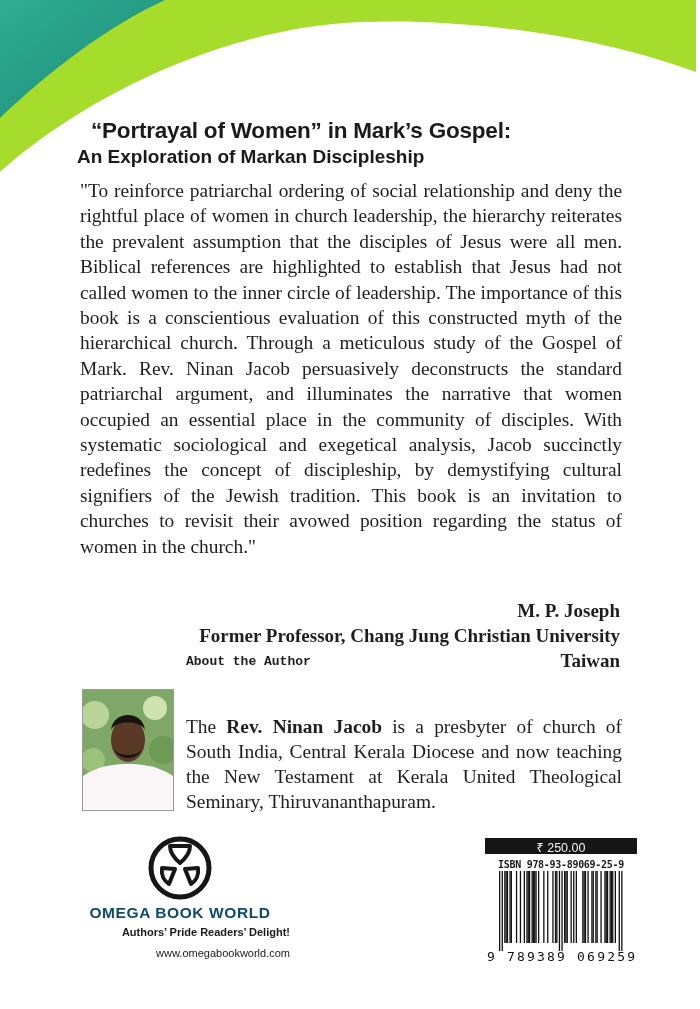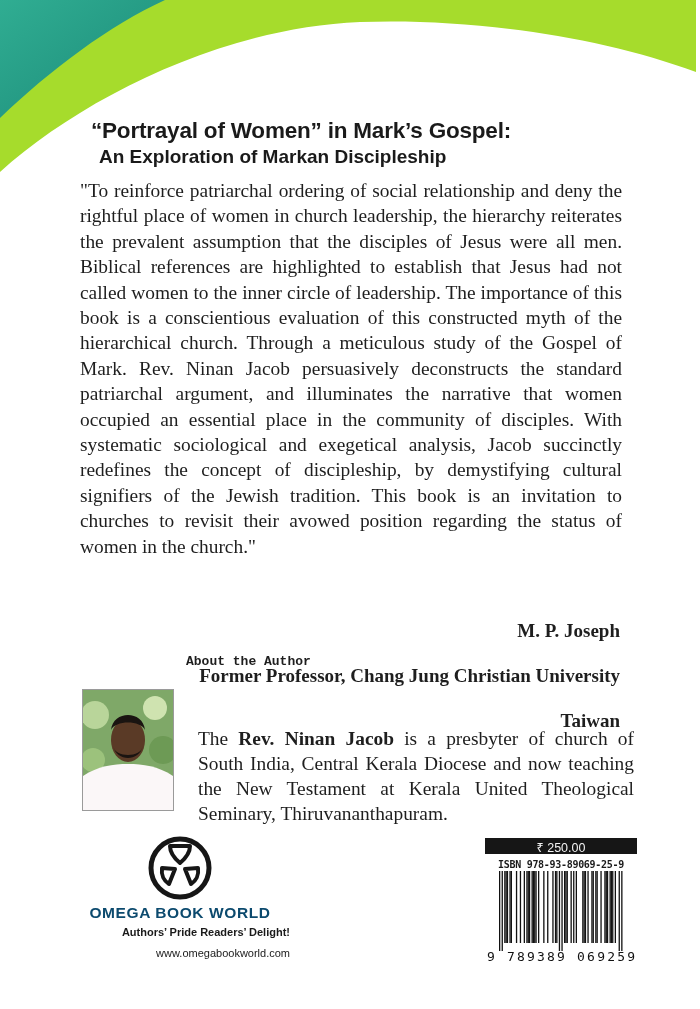--- a/index.html
+++ b/index.html
@@ -8,43 +8,43 @@
     background: #ffffff; color: #1c1c1c;
     font-family: "Liberation Serif", serif;
   }
   #bg { position: absolute; left: 0; top: 0; width: 700px; height: 1009px; }
   .title {
     position: absolute; left: 87px; top: 114px; margin: 4px;
     font-family: "Liberation Sans", sans-serif; font-weight: bold;
     font-size: 22.5px; color: #1a1a1a; letter-spacing: -0.2px; white-space: nowrap;
   }
   .subtitle {
-    position: absolute; left: 99px; top: 146px; margin: 0;
+    position: absolute; left: 77px; top: 146px; margin: 0;
     font-family: "Liberation Sans", sans-serif; font-weight: bold;
     font-size: 19px; color: #1a1a1a; white-space: nowrap;
   }
   .blurb {
     position: absolute; left: 80px; top: 178px; width: 542px; margin: 0;
     font-size: 19.4px; line-height: 25.4px; text-align: justify; color: #1e1e1e;
   }
   .endorse {
     position: absolute; right: 80px; top: 598px; text-align: right;
     font-weight: bold; font-size: 19px; line-height: 25px; color: #1e1e1e;
   }
-  .endorse div { white-space: nowrap; margin-top: 20px; }
+  .endorse div { white-space: nowrap; }
   .photo {
     position: absolute; left: 82px; top: 689px; width: 90px; height: 120px;
     border: 1px solid #9a9a9a; overflow: hidden; background: #eef3ec;
   }
   .about-head {
     position: absolute; left: 186px; top: 654px;
     font-weight: bold; font-size: 13px; color: #1e1e1e; white-space: nowrap; font-family: Liberation Mono, monospace;
   }
   .about-body {
-    position: absolute; left: 186px; top: 714px; width: 436px; margin: 12px;
+    position: absolute; left: 186px; top: 714px; width: 436px; margin: 0;
     font-size: 19.4px; line-height: 25px; text-align: justify; color: #1e1e1e;
   }
   .about-body b { font-weight: bold; }
   .logo-icon { position: absolute; left: 148px; top: 836px; width: 64px; height: 64px; }
   .pub-name {
     position: absolute; left: 70px; top: 904px; width: 220px; text-align: center;
     font-family: Liberation Sans, sans-serif; font-weight: bold; font-size: 15.5px;
     letter-spacing: 0.6px; color: #0c4a6e; white-space: nowrap;
   }
   .pub-tag {

